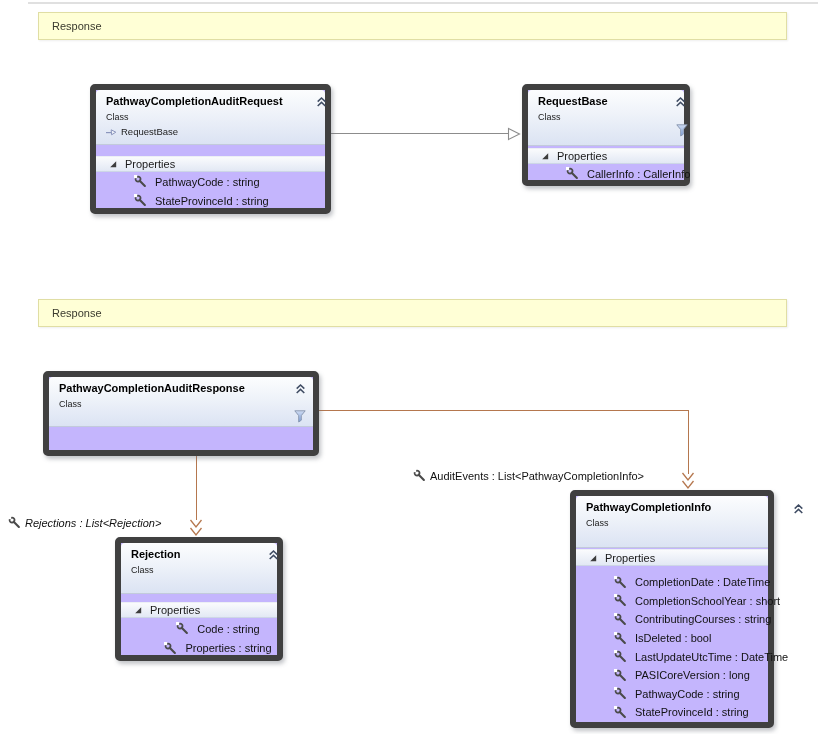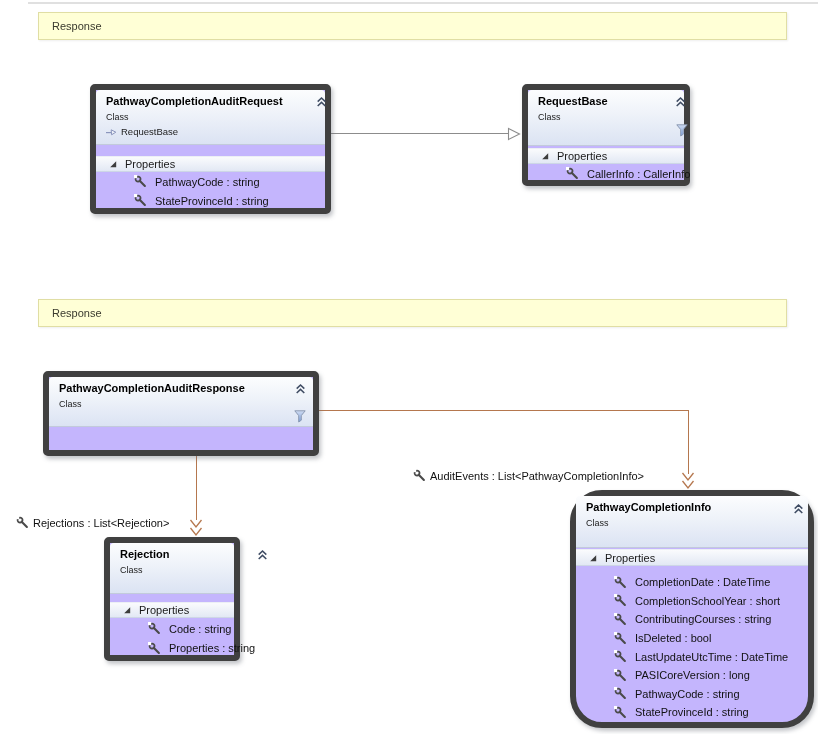--- a/index.html
+++ b/index.html
@@ -37,21 +37,21 @@
     position:absolute; left:0; right:0; height:14px; box-sizing:content-box;
     background:linear-gradient(180deg,#fafbfd,#e2e8f4);
     border-top:1px solid #eceff5; border-bottom:1px solid #cdd6e6;
     display:flex; align-items:center; padding-left:12px; gap:7px;
     font-size:11px; color:#1a1a1a;
   }
   .exp-icon { width:10px; height:10px; flex:0 0 auto; }
   .rows { position:absolute; left:0; right:0; }
   .prow { display:flex; align-items:center; padding-left:38px; gap:8px; font-size:11px; color:#111; white-space:nowrap; height:19px; }
   .prow.h186 { height:18.6px; }
-  .prow.h195 { height:19.5px; }
+  .prow.h195 { height:19.5px;justify-content:center; }
   .wrench { width:13px; height:13px; flex:0 0 auto; }
 
   
   .hline, .vline { position:absolute; }
   .assoc { background:#b5774e; }
   .inherit { background:#8c8c8c; }
   .arrow-svg { position:absolute; }
 
   
   .assoc-label {
@@ -115,21 +115,21 @@
   <div class="vline assoc" style="left:688px;top:410px;width:1px;height:64px;"></div>
   <svg class="arrow-svg" style="left:681px;top:472px;width:14px;height:18px;">
       <use href="#i-openarrow-down"></use>
     </svg>
 
   <div class="vline assoc" style="left:196px;top:456px;width:1px;height:64px;"></div>
   <svg class="arrow-svg" style="left:189px;top:519px;width:14px;height:18px;">
       <use href="#i-openarrow-down"></use>
     </svg>
 
-  <div class="assoc-label" style="left:16px;top:516px;">
+  <div class="assoc-label" style="left:8px;top:516px;font-style:italic;">
     <svg class="wrench">
         <use href="#i-wrench"></use>
       </svg>
     <span>Rejections : List&lt;Rejection&gt;</span>
   </div>
   <div class="assoc-label" style="left:413px;top:469px;">
     <svg class="wrench">
         <use href="#i-wrench"></use>
       </svg>
     <span>AuditEvents : List&lt;PathwayCompletionInfo&gt;</span>
@@ -204,21 +204,21 @@
       <div class="stype">Class</div>
       <svg class="collapse-icon" style="left:245px;top:6px;">
           <use href="#i-chev"></use>
         </svg>
       <svg class="funnel-icon" style="left:245px;top:33px;">
           <use href="#i-funnel"></use>
         </svg>
     </div>
   </div>
 
-  <div class="cbox" style="left:104px;top:537px;width:136px;height:124px;">
+  <div class="cbox" style="left:115px;top:537px;width:168px;height:124px;">
     <div class="hdr" style="height:51px;">
       <div class="title">Rejection</div>
       <div class="stype">Class</div>
       <svg class="collapse-icon" style="left:146px;top:6px;">
           <use href="#i-chev"></use>
         </svg>
     </div>
     <div class="band" style="top:59px;">
       <svg class="exp-icon">
           <use href="#i-exp"></use>
@@ -234,21 +234,21 @@
       </div>
       <div class="prow h195">
         <svg class="wrench">
             <use href="#i-wrench"></use>
           </svg>
         <span>Properties : string</span>
       </div>
     </div>
   </div>
 
-  <div class="cbox" style="left:570px;top:490px;width:244px;height:238px;border-radius:32px;">
+  <div class="cbox" style="left:570px;top:490px;width:204px;height:238px;">
     <div class="hdr" style="height:52px;">
       <div class="title">PathwayCompletionInfo</div>
       <div class="stype">Class</div>
       <svg class="collapse-icon" style="left:216px;top:7px;">
           <use href="#i-chev"></use>
         </svg>
     </div>
     <div class="band" style="top:53px;height:15px;">
       <svg class="exp-icon">
           <use href="#i-exp"></use>

